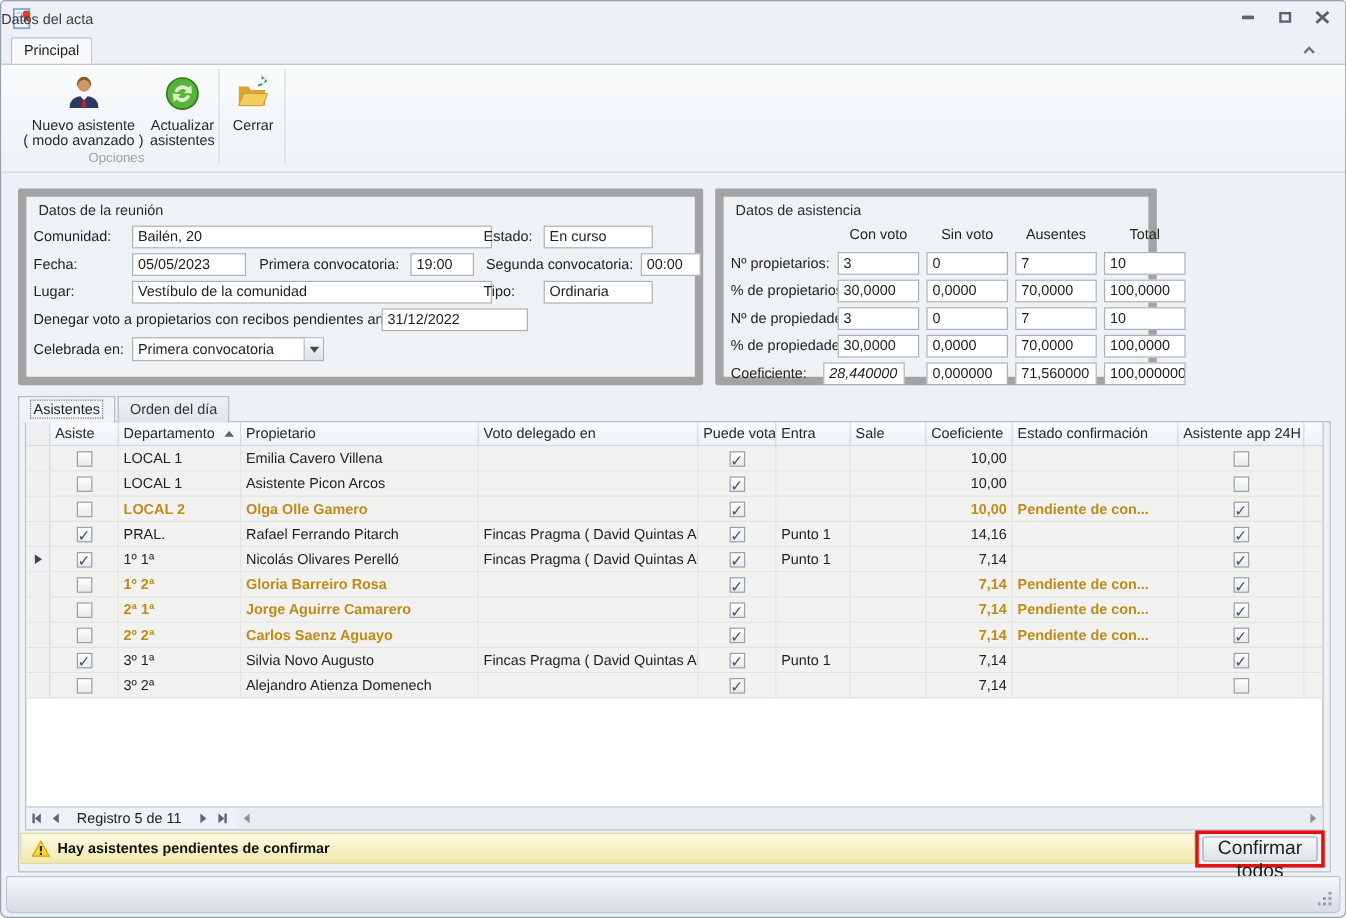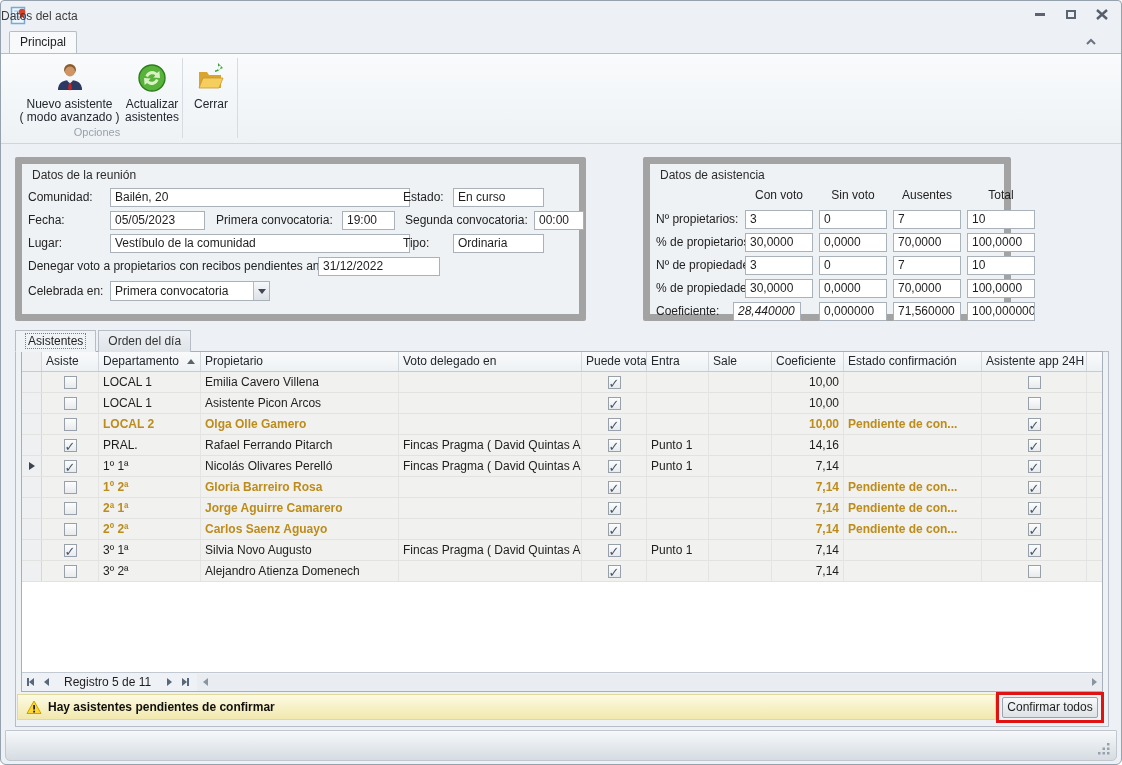--- a/index.html
+++ b/index.html
@@ -25,21 +25,21 @@
   .rbtn svg{display:block;margin:0 auto 4px auto;}
   .rb1{left:16px;width:105px;}
   .rb2{left:121px;width:60px;}
   .rb3{left:186px;width:48px;}
   .rsep{position:absolute;top:4px;width:1px;height:80px;background:#d7dce2;}
   .rgroup-label{position:absolute;left:10px;top:72px;width:172px;text-align:center;color:#97a1ad;font-size:11px;}
   
   .groupbox{position:absolute;border:7px solid #a3a3a3;border-radius:2px;background:#eff2f5;}
   .gb-title{position:absolute;left:10px;top:4px;color:#2b2b2b;}
   .gb-meeting{left:14px;top:156px;width:571px;height:164px;}
-  .gb-att{left:595px;top:156px;width:368px;height:164px;margin-left:47px;}
+  .gb-att{left:595px;top:156px;width:368px;height:164px;}
   .flabel{position:absolute;height:19px;line-height:19px;color:#222;}
   .field{position:absolute;height:19px;line-height:17px;background:#fff;border:1px solid #a9b1bb;padding:0 4px;
     overflow:hidden;white-space:nowrap;}
   .combo{position:absolute;height:20px;background:#fff;border:1px solid #a9b1bb;}
   .combo .cval{position:absolute;left:4px;top:1px;line-height:17px;}
   .combo .cbtn{position:absolute;right:0;top:0;bottom:0;width:16px;background:linear-gradient(#f6f8fa,#dde2e8);
     border-left:1px solid #b4bbc4;display:flex;align-items:center;justify-content:center;}
   .tri-down{width:0;height:0;border-left:4px solid transparent;border-right:4px solid transparent;border-top:5px solid #3f4856;}
   .att-col-label{position:absolute;top:24px;height:14px;line-height:14px;text-align:center;width:68px;color:#222;}
   
@@ -90,21 +90,21 @@
   .hscroll{flex:1;height:17px;margin-left:4px;background:#e9edf1;display:flex;align-items:center;justify-content:space-between;}
   .hscroll .tri.l{border-right-color:#8b95a0;}
   .hscroll .tri.r{border-left-color:#8b95a0;}
   
   .warnbar{position:absolute;left:16px;top:693px;width:979px;height:26px;
     background:linear-gradient(#fdfae2,#f1e8ad);border:1px solid #e0d99e;display:flex;align-items:center;}
   .warnbar .wtext{font-weight:bold;color:#101010;margin-left:6px;}
   .red-annot{position:absolute;left:995px;top:691px;width:108px;height:31px;border:3px solid #e01212;
     display:flex;align-items:center;justify-content:center;background:#eff2f5;}
   .confirm-btn{width:96px;height:21px;background:linear-gradient(#f8f9fa,#dde2e7);border:1px solid #99a4b1;
-    border-radius:2px;font-size:12px;color:#1e1e1e;text-align:center;line-height:19px;}
+    border-radius:2px;font-size:16px;color:#1e1e1e;text-align:center;line-height:19px;}
   
   .statusstrip{position:absolute;left:4px;top:729px;width:1112px;height:31px;border:1px solid #c0c7cf;
     border-radius:1px 1px 5px 5px;background:linear-gradient(#f6f8fa,#d6dce2);}
   .grip{position:absolute;right:5px;bottom:4px;}
 </style>
 </head>
 <body>
 
 <div class="window">
 

